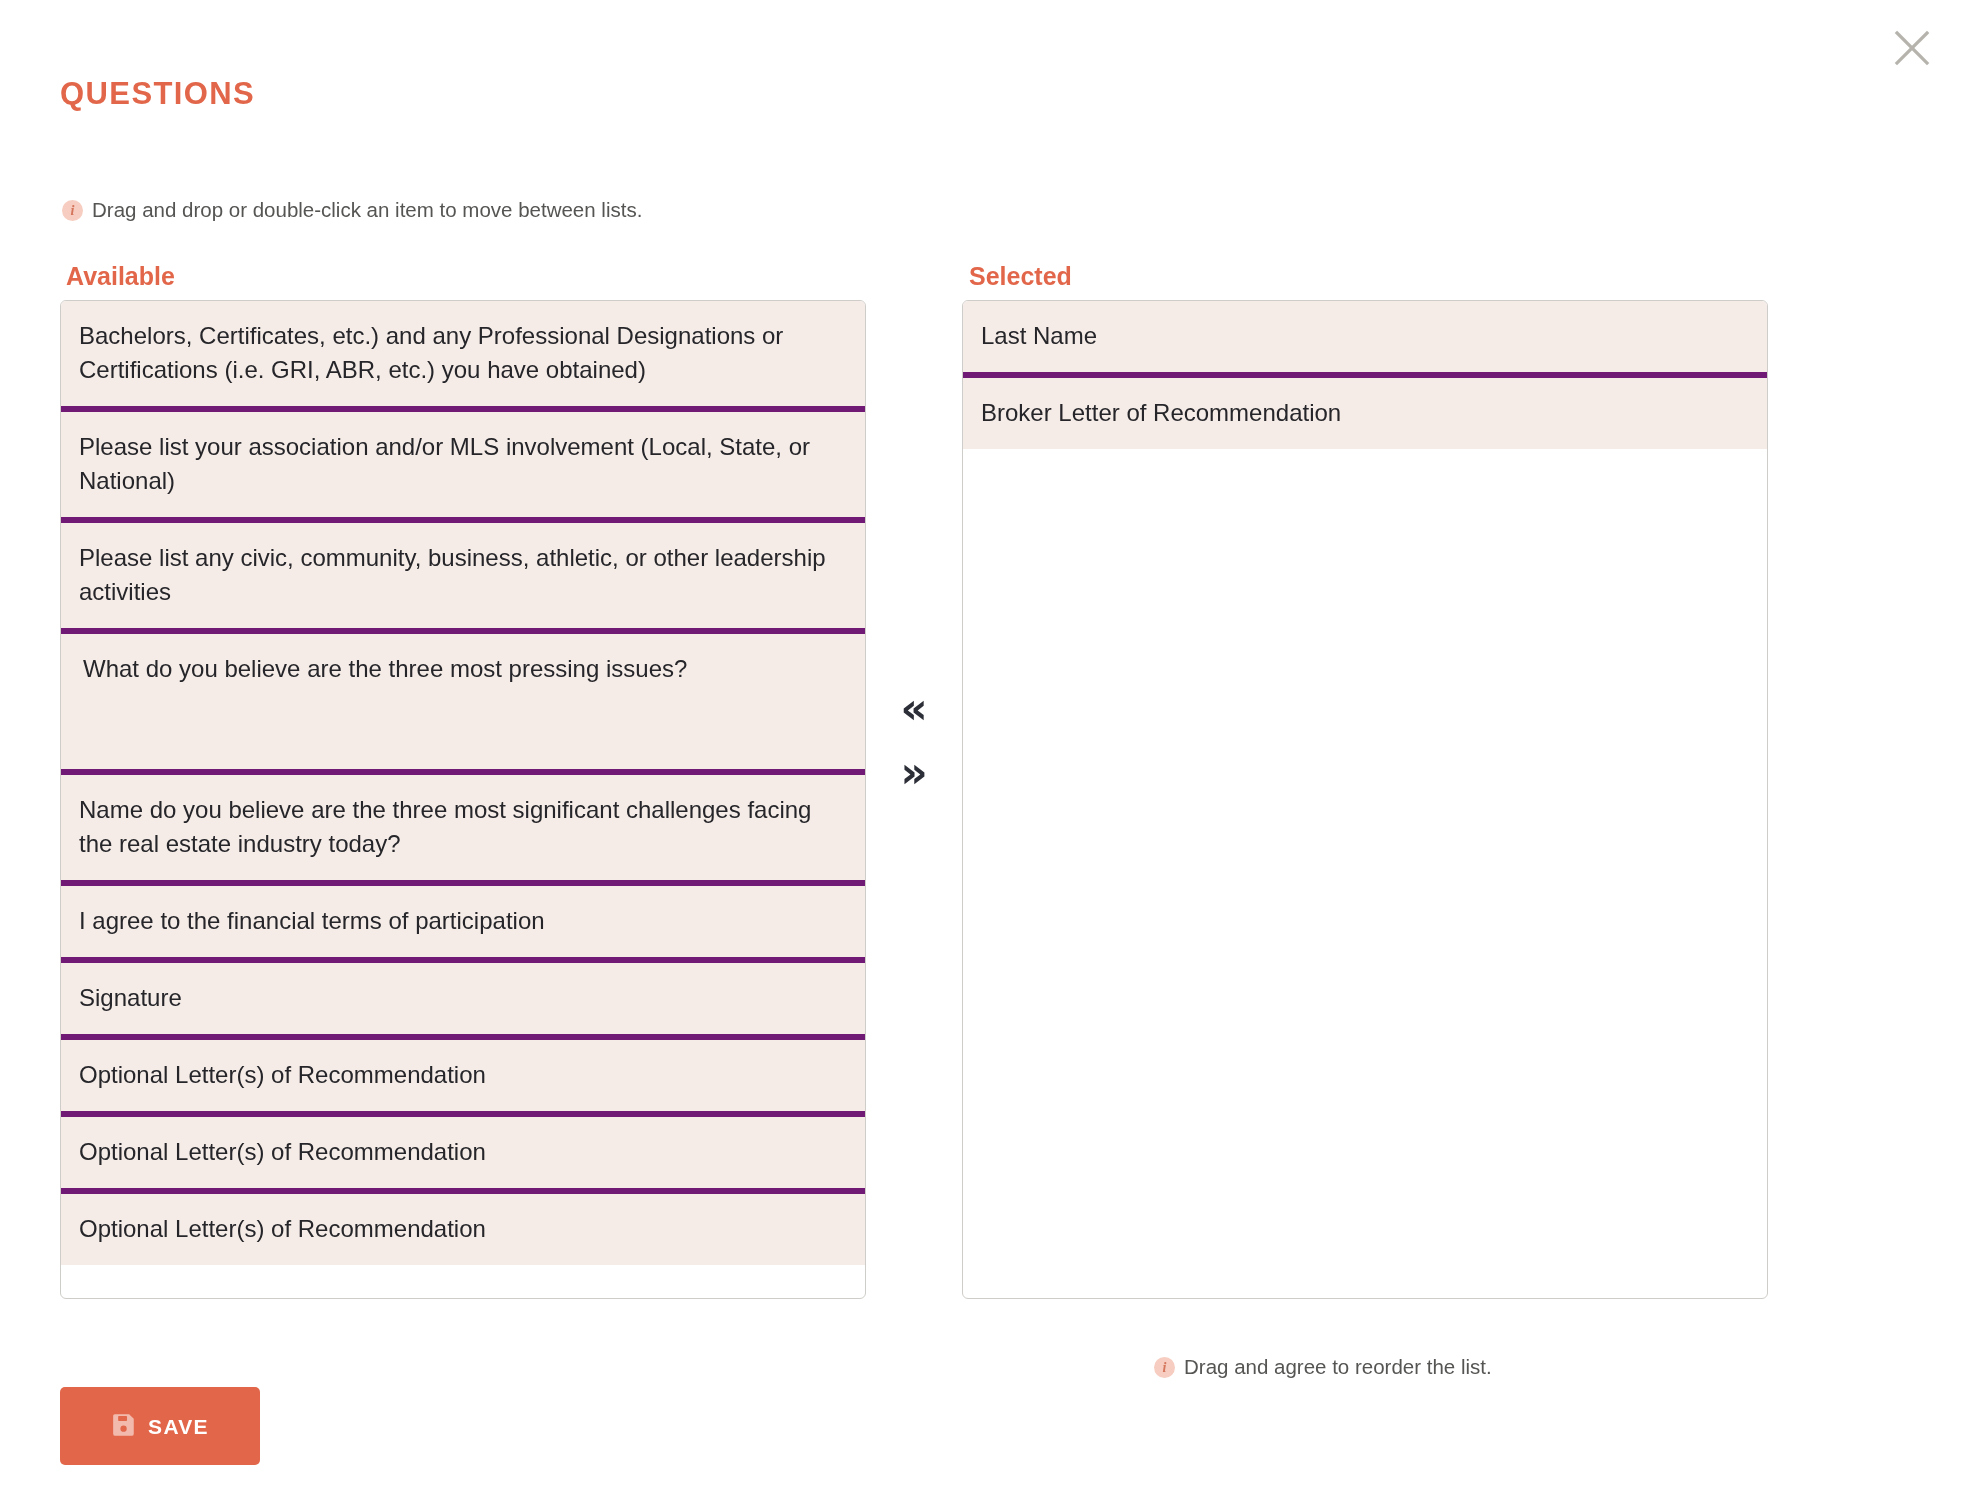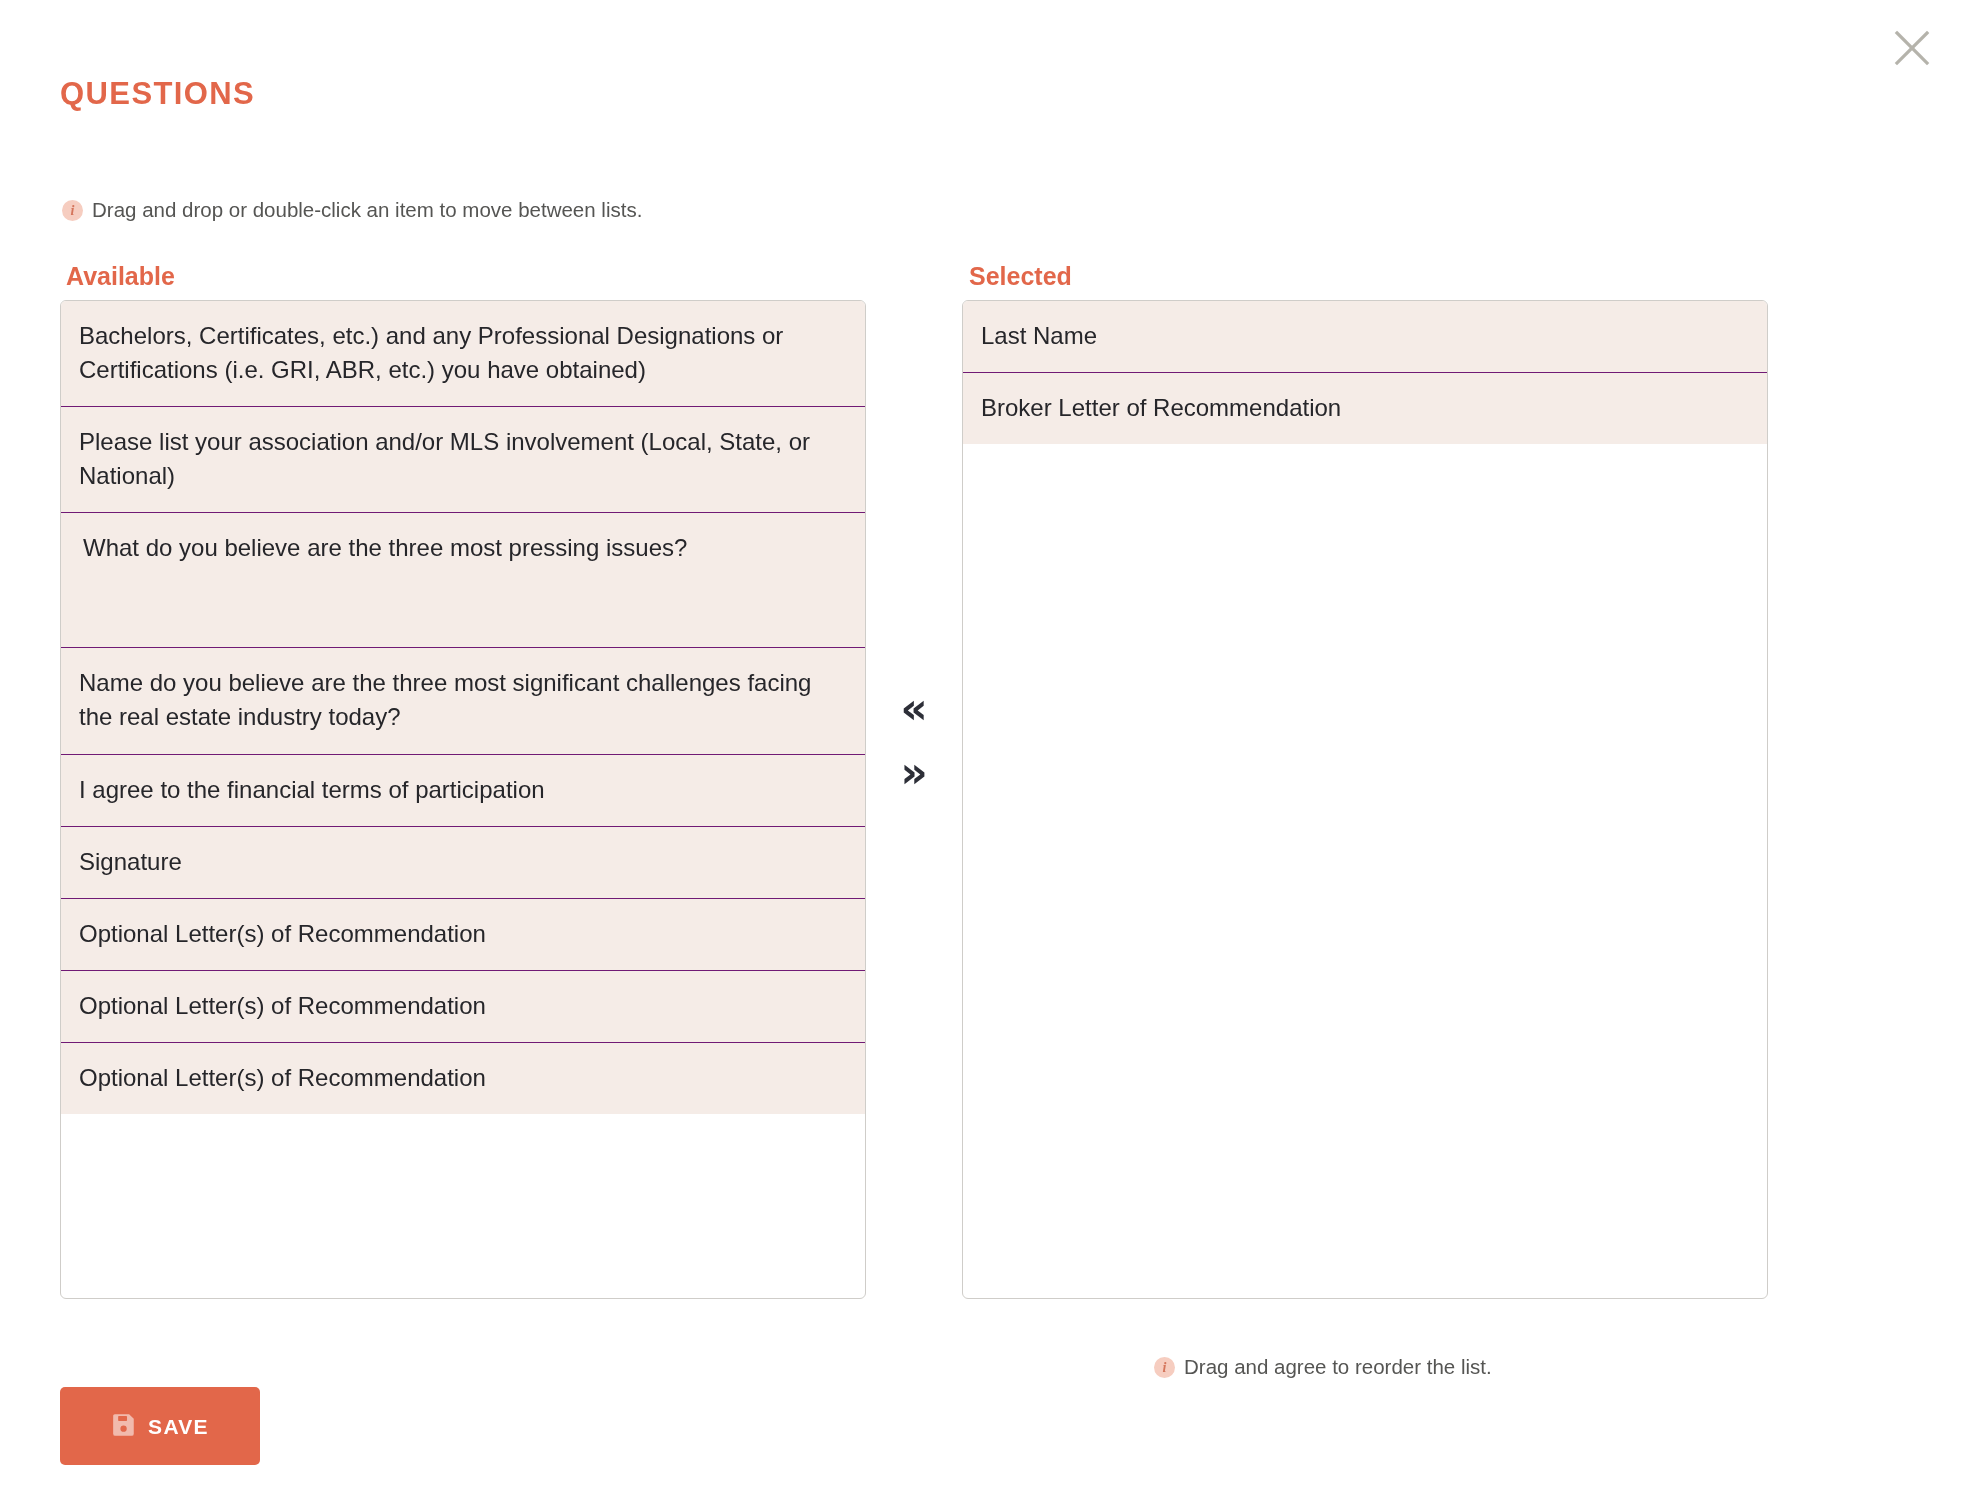--- a/index.html
+++ b/index.html
@@ -114,21 +114,21 @@
   }
   .panel-selected {
     left: 962px;
     top: 300px;
     width: 806px;
     height: 999px;
   }
 
   .list-item {
     background: #f5ece7;
-    border-bottom: 1px solid #701a75;
+    border-bottom: 6px solid #701a75;
     padding: 18px 20px 19px 18px;
     font-size: 24px;
     line-height: 1.42;
     color: #26262a;
     cursor: move;
     user-select: none;
   }
   .list-item:last-child { border-bottom: none; }
 
   
@@ -202,20 +202,21 @@
   <span class="info-icon">i</span>
   <span>Drag and drop or double-click an item to move between lists.</span>
 </div>
 
 <h2 class="col-heading heading-available">Available</h2>
 <h2 class="col-heading heading-selected">Selected</h2>
 
 <div class="list-panel panel-available">
   <div class="list-item">Bachelors, Certificates, etc.) and any Professional Designations or Certifications (i.e. GRI, ABR, etc.) you have obtained)</div>
   <div class="list-item">Please list your association and/or MLS involvement (Local, State, or National)</div>
+  <div class="list-item">Please list any civic, community, business, athletic, or other leadership activities</div>
   <div class="list-item tall">What do you believe are the three most pressing issues?</div>
   <div class="list-item">Name do you believe are the three most significant challenges facing the real estate industry today?</div>
   <div class="list-item">I agree to the financial terms of participation</div>
   <div class="list-item">Signature</div>
   <div class="list-item">Optional Letter(s) of Recommendation</div>
   <div class="list-item">Optional Letter(s) of Recommendation</div>
   <div class="list-item">Optional Letter(s) of Recommendation</div>
 </div>
 
 <div class="arrow-col">

